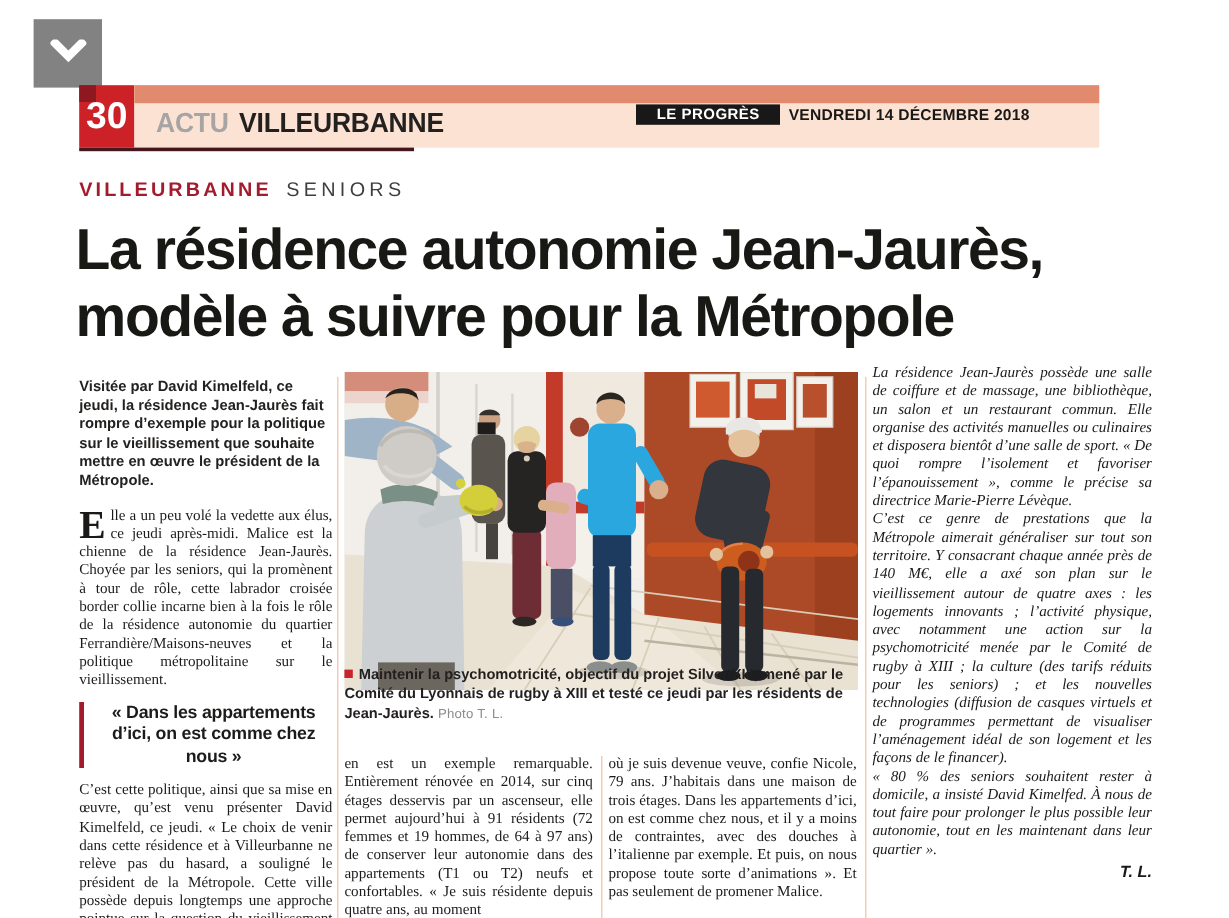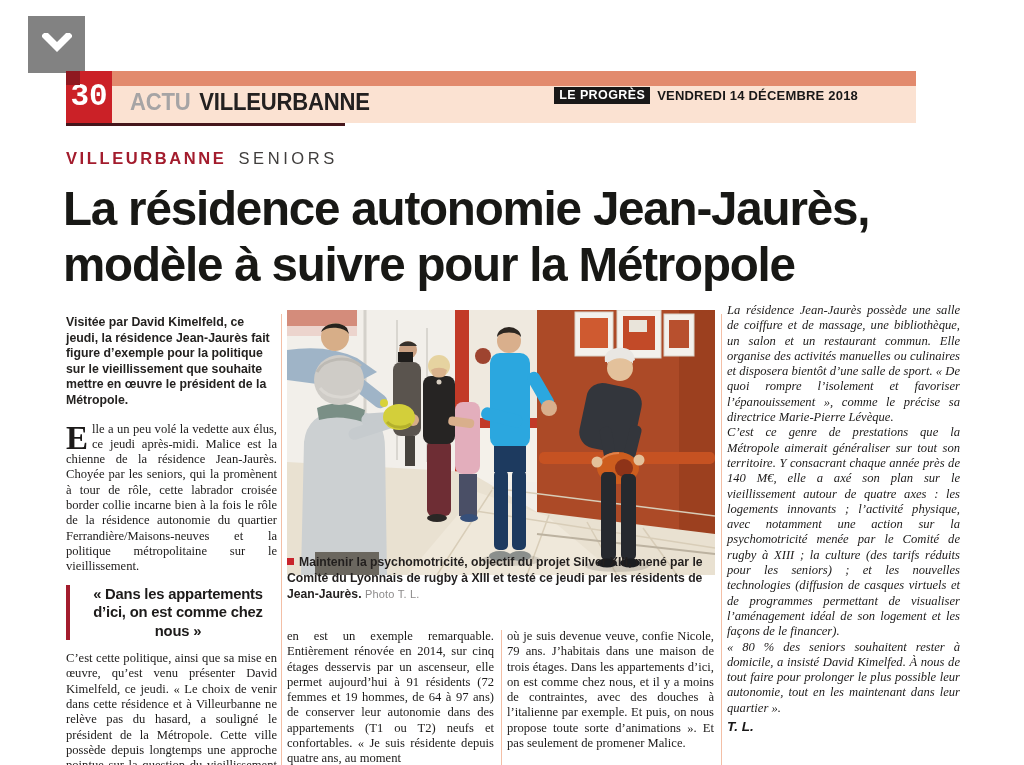--- a/index.html
+++ b/index.html
@@ -6,31 +6,31 @@
   #page{position:relative;width:1024px;height:765px;background:#ffffff;overflow:hidden;
         font-family:"Liberation Sans",sans-serif;color:#1e1b1a;}
 
   
   .collapse-btn{position:absolute;left:28px;top:16px;width:57px;height:57px;background:#828282;
                 border:none;cursor:pointer;display:flex;align-items:center;justify-content:center;}
 
   
   .pagebox{position:absolute;left:66px;top:71px;width:46px;height:52px;background:#cb2127;
            color:#fff;font-weight:bold;font-size:31px;line-height:52px;text-align:center;
-           font-family:Liberation Mono, monospace;}
+           font-family:Liberation Sans, sans-serif;}
   .pagebox::before{content:"";position:absolute;left:0;top:0;width:14px;height:14px;background:#8f1820;}
   .band{position:absolute;left:112px;top:71px;width:804px;height:52px;background:#fbe2d2;}
   .band-topstrip{position:absolute;left:0;top:0;width:100%;height:15px;background:#e28a6d;}
   .band-title{position:absolute;left:18px;bottom:7px;font-weight:bold;font-size:23px;
               letter-spacing:-0.2px;transform:scaleX(0.96);transform-origin:left bottom;white-space:nowrap;}
   .band-title .actu{color:#a6a4a5;margin-right:9px;}
   .band-title .ville{color:#232020;}
   .issue{position:absolute;right:58px;top:16px;display:flex;align-items:center;gap:7px;}
   .paper-badge{background:#191818;color:#ffffff;font-weight:bold;font-size:12.5px;
-               padding:1px 5px 2px;letter-spacing:0.4px;}
+               padding:1px 17px 2px;letter-spacing:0.4px;}
   .issue-date{font-weight:bold;font-size:13px;color:#191818;letter-spacing:0.2px;}
   .mast-rule{position:absolute;left:66px;top:123px;width:279px;height:3px;background:#45161c;}
 
   
   .kicker{position:absolute;left:66px;top:149px;font-size:16.5px;white-space:nowrap;}
   .kicker .loc{color:#a31c2d;font-weight:bold;letter-spacing:2.6px;}
   .kicker .topic{color:#403e3d;font-weight:500;letter-spacing:3.6px;margin-left:12px;}
 
   
   .headline{position:absolute;left:63px;top:181px;width:950px;font-weight:bold;
@@ -44,21 +44,21 @@
   .col{position:absolute;text-align:justify;}
   .serif{font-family:"Liberation Serif",serif;font-size:12.6px;line-height:15.3px;color:#1c1a19;}
   .standfirst{font-family:"Liberation Sans",sans-serif;font-weight:bold;font-size:12.3px;
               line-height:15.6px;color:#242220;text-align:left;margin:0 0 13px 0;}
   .para{margin:0;}
   .dropcap{float:left;font-weight:bold;font-size:33px;line-height:28px;padding:2px 4px 0 0;
            font-family:"Liberation Serif",serif;}
   .pullquote{margin:10px 0 11px 0;border-left:4px solid #a31c2d;padding-left:9px;
              font-family:"Liberation Sans",sans-serif;font-weight:bold;font-size:14.8px;
              line-height:18.5px;color:#1d1b1a;text-align:center;letter-spacing:-0.2px;}
-  .byline{font-family:"Liberation Sans",sans-serif;font-weight:bold;
+  .byline{text-align:right;font-family:"Liberation Sans",sans-serif;font-weight:bold;
           font-size:13.5px;margin-top:3px;color:#191818;}
 
   
   .photo{position:absolute;left:287px;top:310px;width:428px;height:265px;overflow:hidden;background:#efece6;}
   .caption{position:absolute;left:287px;top:554px;width:432px;font-weight:bold;font-size:12.2px;
            line-height:16.2px;color:#221f1e;text-align:left;}
   .cap-bullet{display:inline-block;width:7px;height:7px;background:#c9242b;margin-right:5px;vertical-align:1px;}
   .credit{color:#8d8b8b;font-weight:normal;font-size:11px;letter-spacing:0.2px;}
 </style>
 </head>
@@ -94,21 +94,21 @@
   <div class="headline">
     <div>La résidence autonomie Jean-Jaurès,</div>
     <div>modèle à suivre pour la Métropole</div>
   </div>
 
   <div class="vrule" style="left:281px;top:314px;height:451px;"></div>
   <div class="vrule" style="left:501px;top:630px;height:135px;"></div>
   <div class="vrule" style="left:721px;top:314px;height:451px;"></div>
 
   <div class="col" style="left:66px;top:315px;width:211px;">
-    <p class="standfirst">Visitée par David Kimelfeld, ce jeudi, la résidence Jean-Jaurès fait figure d’exemple pour la politique sur le vieillissement que souhaite mettre en œuvre le président de la Métropole.</p>
+    <p class="standfirst">Visitée par David Kimelfeld, ce jeudi, la résidence Jean-Jaurès fait rompre d’exemple pour la politique sur le vieillissement que souhaite mettre en œuvre le président de la Métropole.</p>
     <p class="para serif"><span class="dropcap">E</span><span>lle a un peu volé la vedette aux élus, ce jeudi après-midi. Malice est la chienne de la résidence Jean-Jaurès. Choyée par les seniors, qui la promènent à tour de rôle, cette labrador croisée border collie incarne bien à la fois le rôle de la résidence autonomie du quartier Ferrandière/Maisons-neuves et la politique métropolitaine sur le vieillissement.</span></p>
     <div class="pullquote">« Dans les appartements d’ici, on est comme chez nous »</div>
     <p class="para serif">C’est cette politique, ainsi que sa mise en œuvre, qu’est venu présenter David Kimelfeld, ce jeudi. « Le choix de venir dans cette résidence et à Villeurbanne ne relève pas du hasard, a souligné le président de la Métropole. Cette ville possède depuis longtemps une approche pointue sur la question du vieillissement ».</p>
 
   </div>
 
   <div class="photo">
     <svg width="428" height="265" viewBox="0 0 428 265">
 
       <g>

